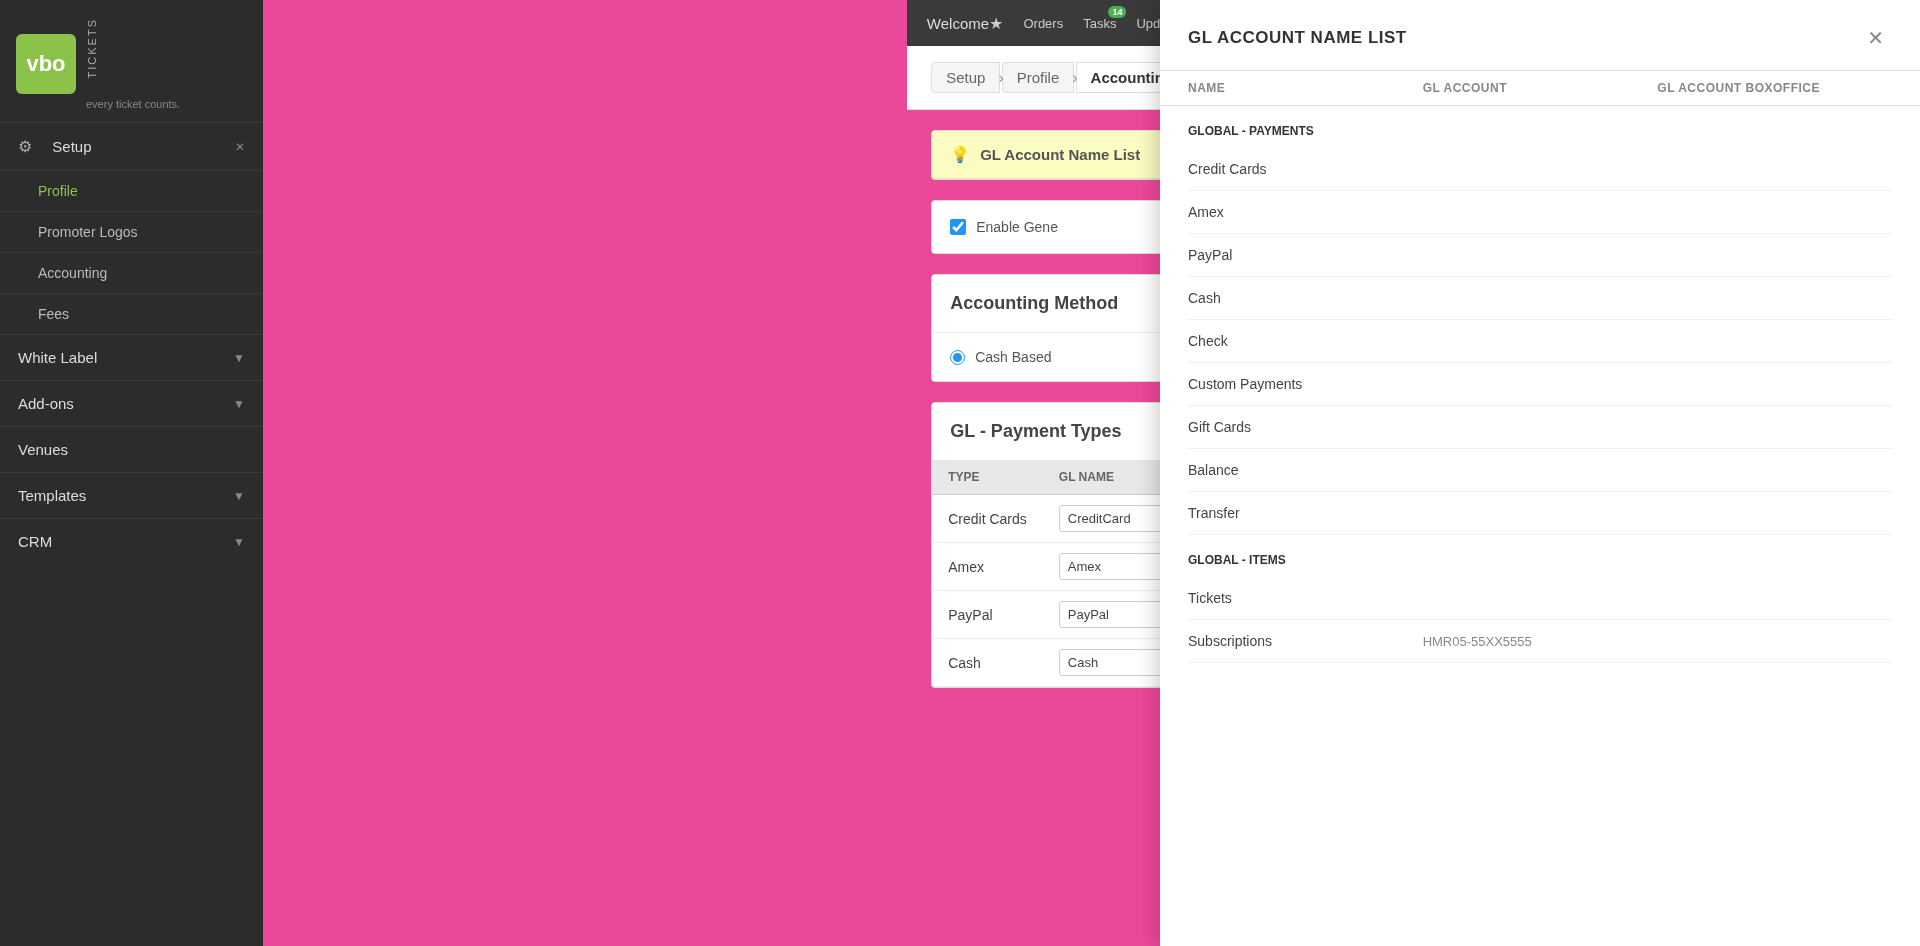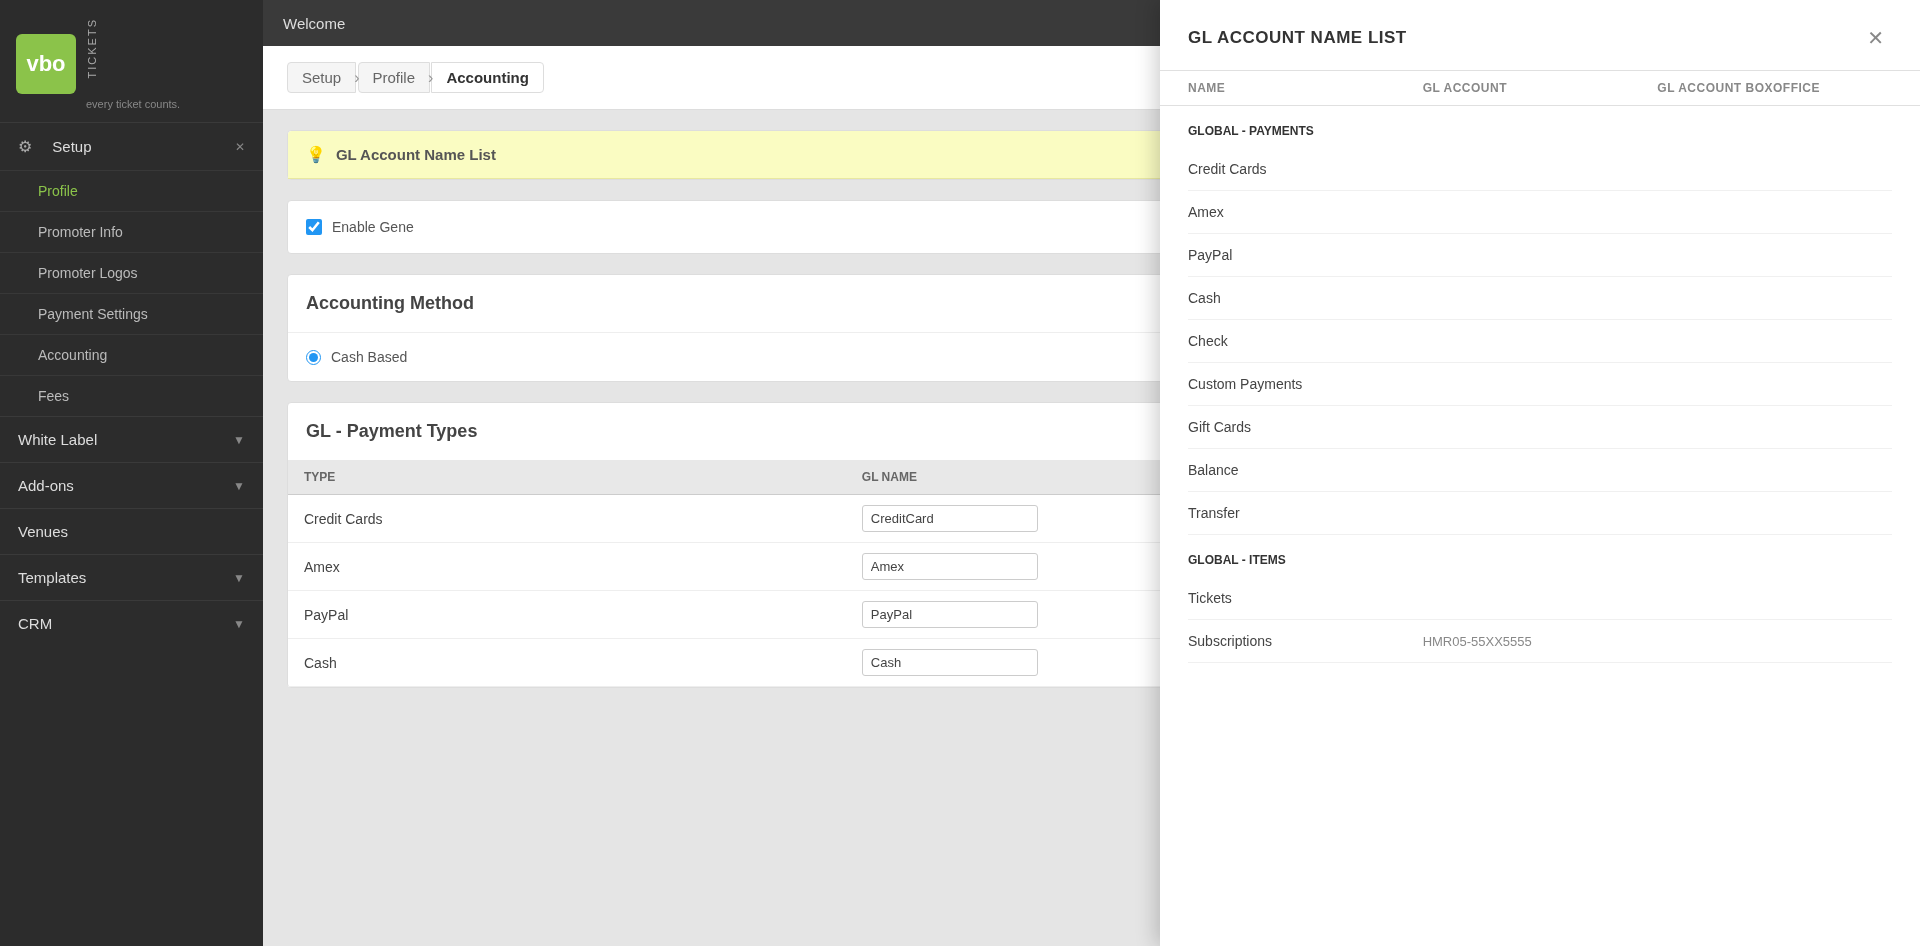--- a/index.html
+++ b/index.html
@@ -70,22 +70,23 @@
       cursor: pointer;
       border-top: 1px solid #383838;
     }
     .sidebar-item.active { color: #8bc34a; }
 
     
     #main {
       flex: 1;
       display: flex;
       flex-direction: column;
-      background: #e5e5e5;
+      background: #ec4899;
       position: relative;
+      align-items: center;
     }
 
     
     #topbar {
       background: #3a3a3a;
       height: 46px;
       display: flex;
       align-items: center;
       padding: 0 20px;
       justify-content: space-between;
@@ -328,27 +329,21 @@
       <span class="icon">⚙</span>
       <span>Setup</span>
     </span>
     <span class="chevron">✕</span>
   </div>
 
   <div class="sidebar-item active">
     <span>Profile</span>
   </div>
   <div class="sidebar-item">
-    <span>Promoter Info</span>
-  </div>
-  <div class="sidebar-item">
     <span>Promoter Logos</span>
-  </div>
-  <div class="sidebar-item">
-    <span>Payment Settings</span>
   </div>
   <div class="sidebar-item">
     <span>Accounting</span>
   </div>
   <div class="sidebar-item">
     <span>Fees</span>
   </div>
 
   <div class="sidebar-section-header">
     <span>White Label</span>

